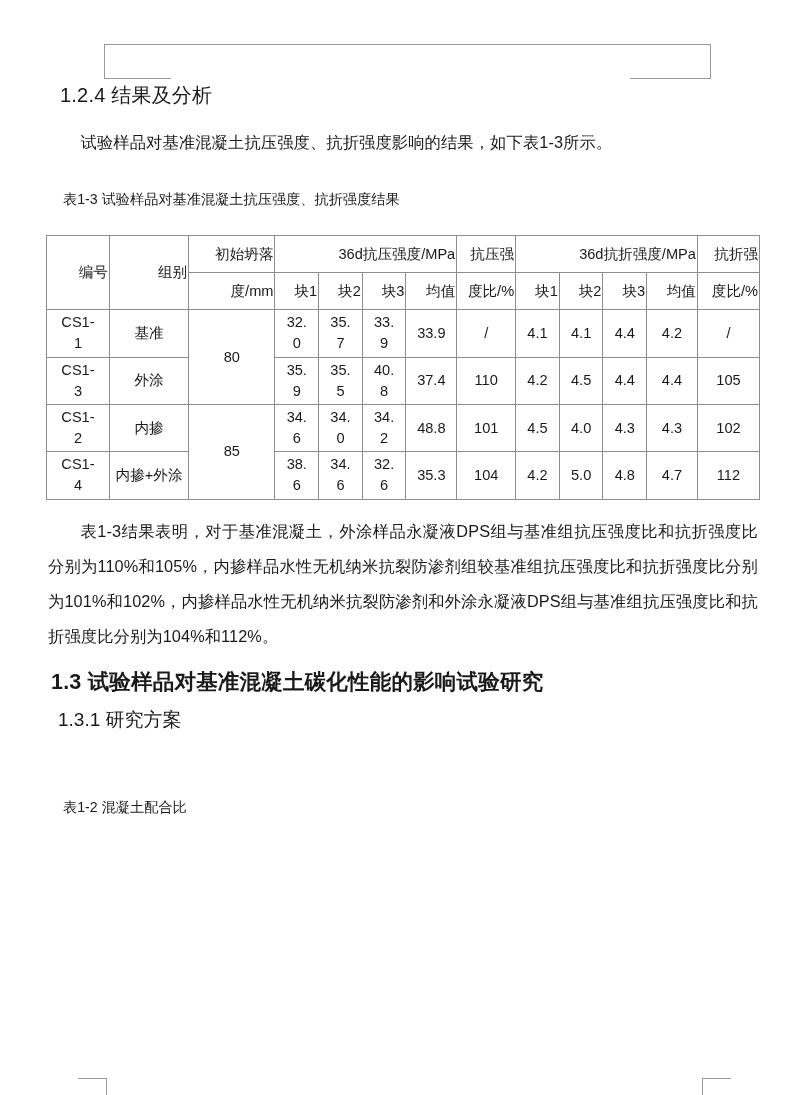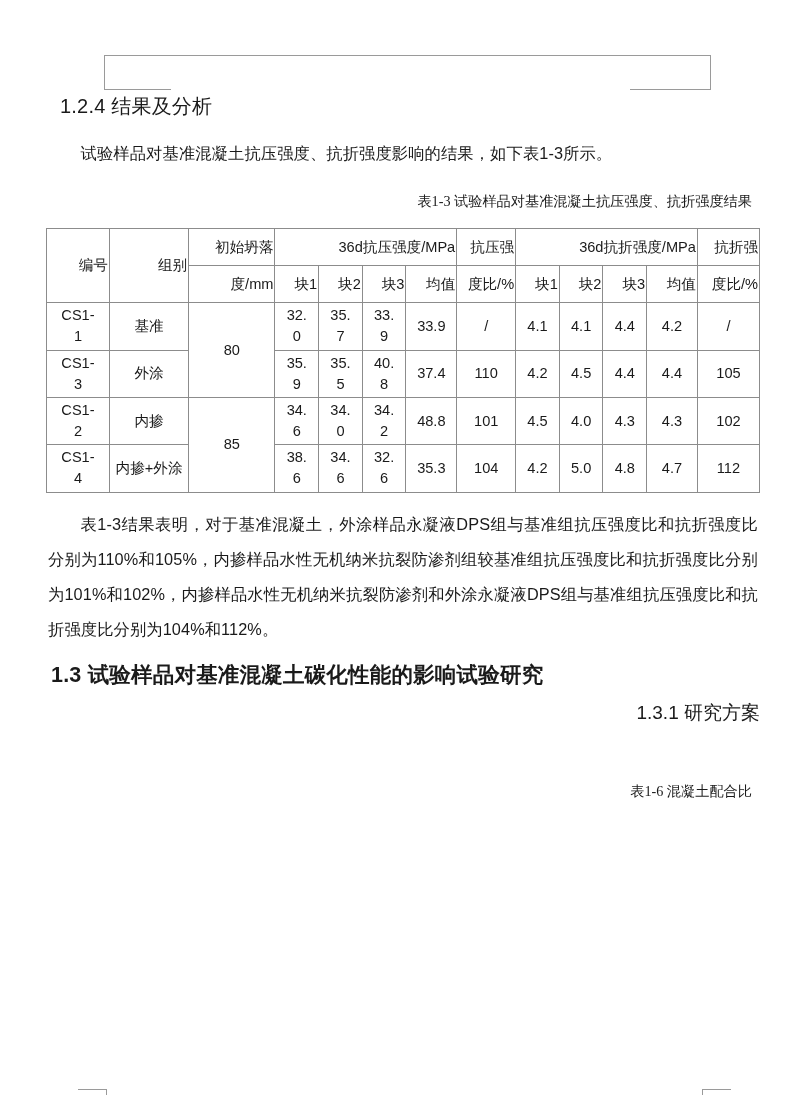--- a/index.html
+++ b/index.html
@@ -11,21 +11,21 @@
     height: 1095px;
     background: #ffffff;
     font-family: "Liberation Sans", "DejaVu Sans", sans-serif;
     color: #1a1a1a;
     position: relative;
     overflow: hidden;
   }
 
   .page {
     position: absolute;
-    left: 0; top: 15px;
+    left: 0; top: 4px;
     width: 800px;
     height: 848px;
   }
 
   
   .crop {
     position: absolute;
     border-color: #9a9a9a;
     border-style: solid;
     border-width: 0;
@@ -62,42 +62,40 @@
     font-size: 21.5px;
     font-weight: 700;
     margin-left: 5px;
   }
   h3.sec-h3 {
     font-size: 19px;
     font-weight: 400;
     margin: 0 0 0 12px;
     padding: 0;
     line-height: 1.35;
-    text-align: right;
   }
 
   p.body-text {
     font-size: 16.3px;
     line-height: 35px;
     margin: 2px;
     padding: 0;
     text-align: justify;
     text-justify: inter-ideograph;
     text-indent: 2em;
     letter-spacing: 0.1px;
   }
 
   .table-caption {
     font-size: 14.2px;
-    text-align: right;
-    margin: 8px;
+    text-align: left;
+    margin: 17px;
     padding: 0;
     line-height: 1.5;
     font-weight: 400;
-    font-family: Liberation Serif, serif;
   }
 
   
   table.data-table {
     border-collapse: collapse;
     width: 714px;
     table-layout: fixed;
     font-size: 14.6px;
   }
   table.data-table th,
@@ -278,16 +276,16 @@
 
 
     <div class="spacer-8"></div>
 
 
     <div class="spacer-8"></div>
 
 
     <div class="spacer-24"></div>
 
-    <p class="table-caption">表1-6  混凝土配合比</p>
+    <p class="table-caption">表1-2  混凝土配合比</p>
 
   </div>
 </div>
 
 </body></html>

